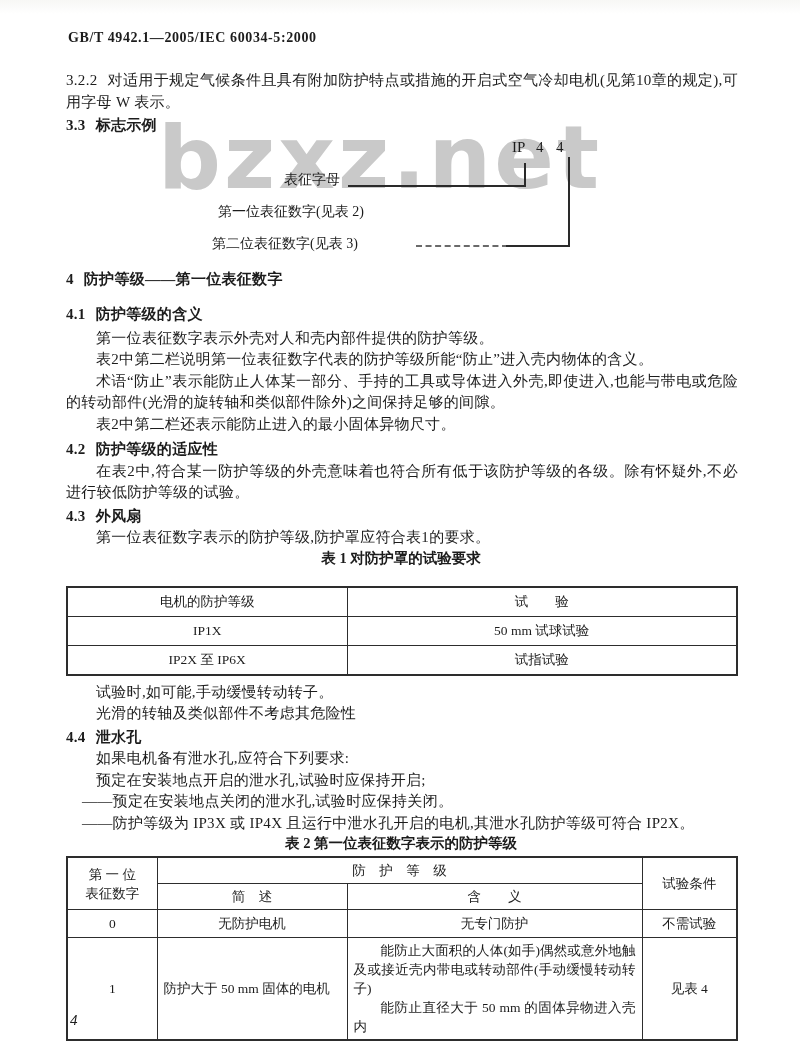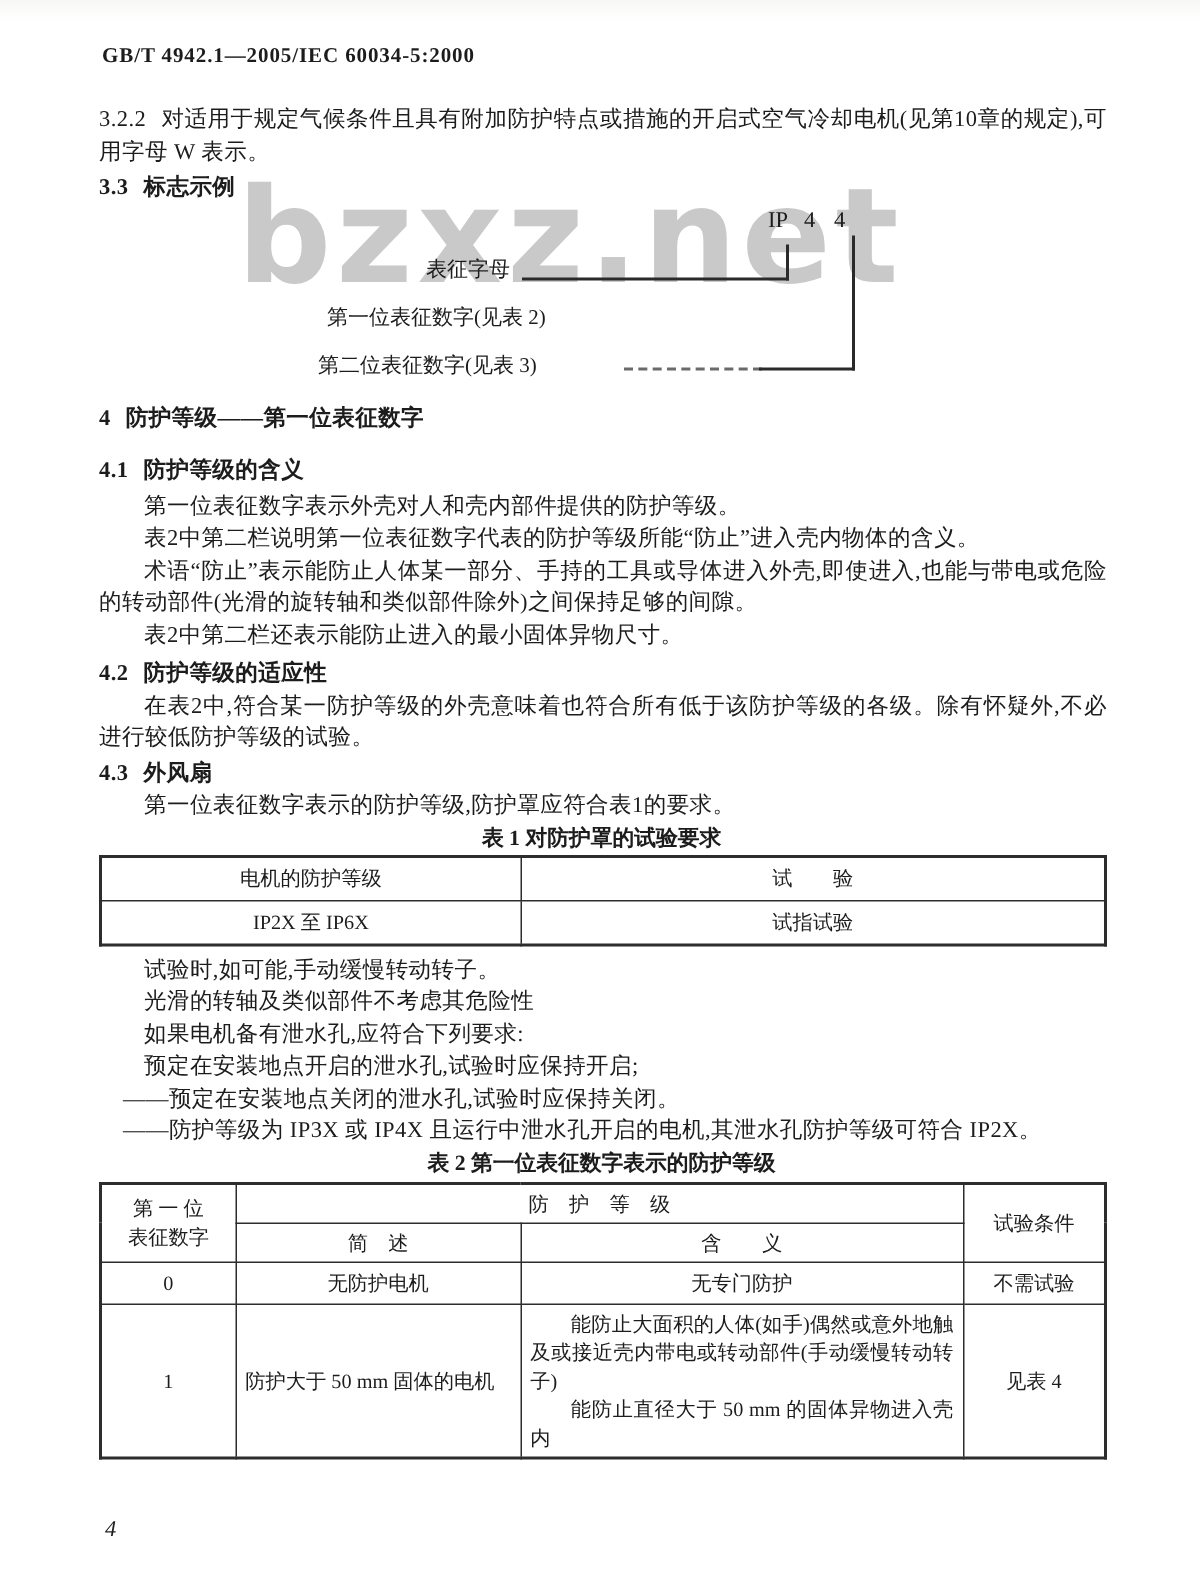--- a/index.html
+++ b/index.html
@@ -83,39 +83,44 @@
     <p class="para indent">术语“防止”表示能防止人体某一部分、手持的工具或导体进入外壳,即使进入,也能与带电或危险的转动部件(光滑的旋转轴和类似部件除外)之间保持足够的间隙。</p>
     <p class="para indent">表2中第二栏还表示能防止进入的最小固体异物尺寸。</p>
 
     <p class="para h mt4"><span class="num">4.2</span><span>防护等级的适应性</span></p>
     <p class="para indent">在表2中,符合某一防护等级的外壳意味着也符合所有低于该防护等级的各级。除有怀疑外,不必进行较低防护等级的试验。</p>
 
     <p class="para h mt2"><span class="num">4.3</span><span>外风扇</span></p>
     <p class="para indent">第一位表征数字表示的防护等级,防护罩应符合表1的要求。</p>
 
     <p class="caption mt4">表 1  对防护罩的试验要求</p>
-    <table class="t1" style="margin-top:2px;">
+    <table class="t1" style="margin-top:18px;">
       <colgroup>
           <col style="width:280px">
           <col style="width:390px">
         </colgroup>
       <tbody>
           <tr>
         <th>电机的防护等级</th>
         <th>试　　验</th>
       </tr>
       <tr>
+        <td>IP1X</td>
+        <td>50 mm 试球试验</td>
+      </tr>
+      <tr>
         <td>IP2X 至 IP6X</td>
         <td>试指试验</td>
       </tr>
     </tbody>
       </table>
     <p class="para indent mt6">试验时,如可能,手动缓慢转动转子。</p>
     <p class="para indent">光滑的转轴及类似部件不考虑其危险性</p>
 
+    <p class="para h mt2"><span class="num">4.4</span><span>泄水孔</span></p>
     <p class="para indent">如果电机备有泄水孔,应符合下列要求:</p>
     <p class="para li1">预定在安装地点开启的泄水孔,试验时应保持开启;</p>
     <p class="para li2">——预定在安装地点关闭的泄水孔,试验时应保持关闭。</p>
     <p class="para li2">——防护等级为 IP3X 或 IP4X 且运行中泄水孔开启的电机,其泄水孔防护等级可符合 IP2X。</p>
 
     <p class="caption mt8">表 2  第一位表征数字表示的防护等级</p>
     <table class="t2" style="margin-top:3px;">
       <colgroup>
           <col style="width:90px">
           <col style="width:190px">

